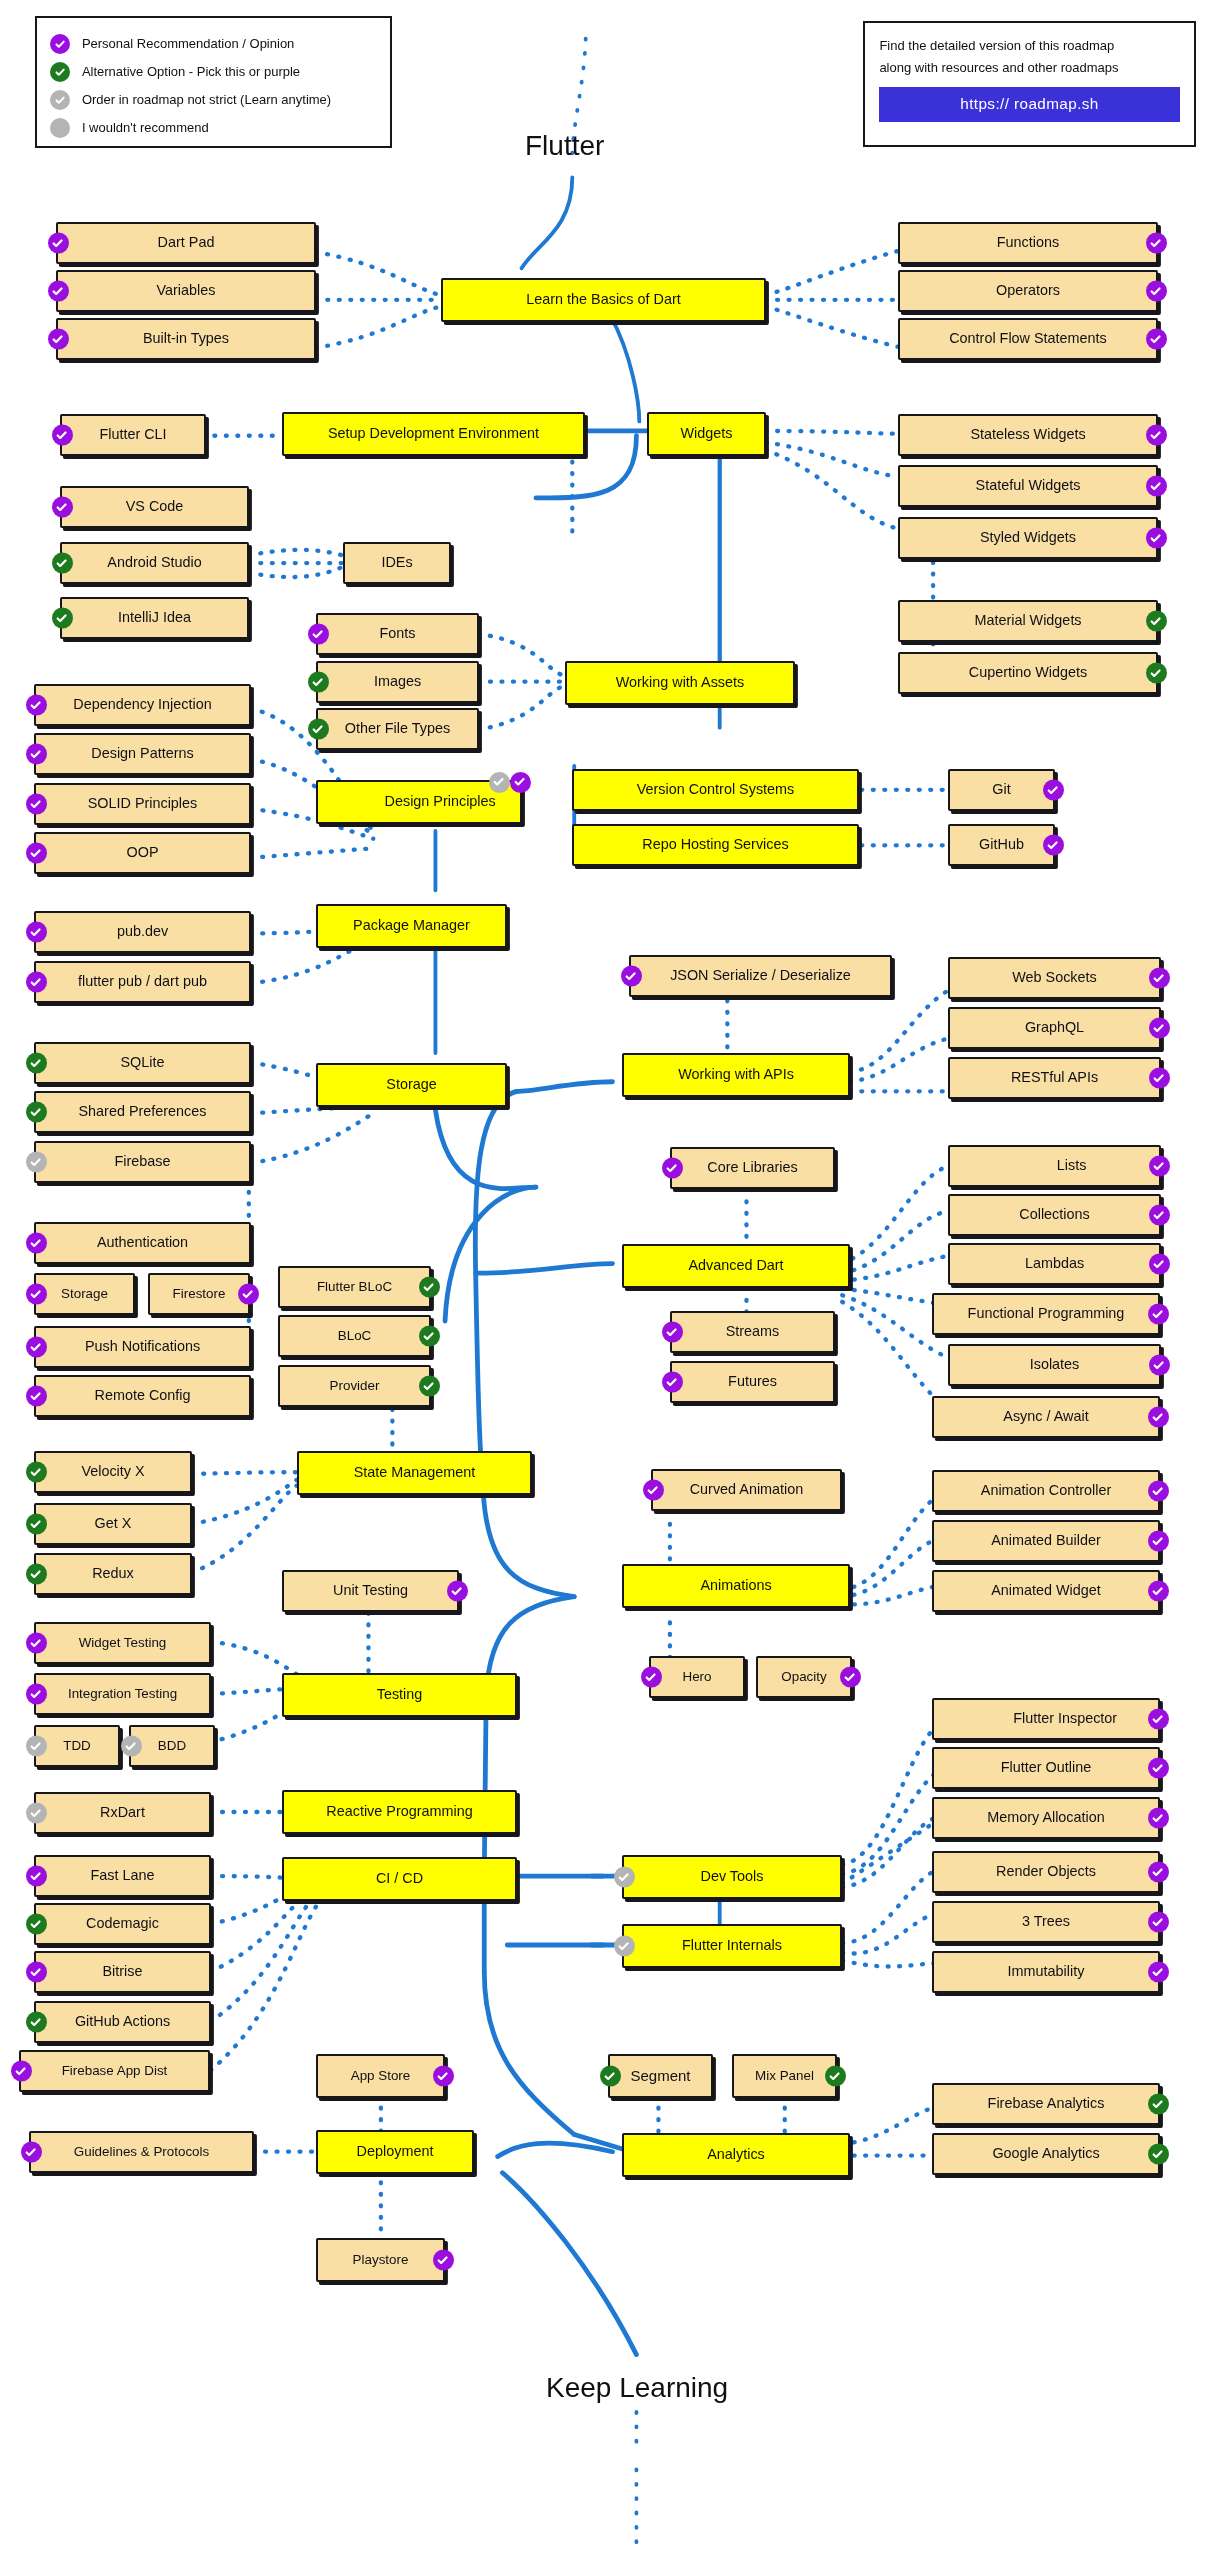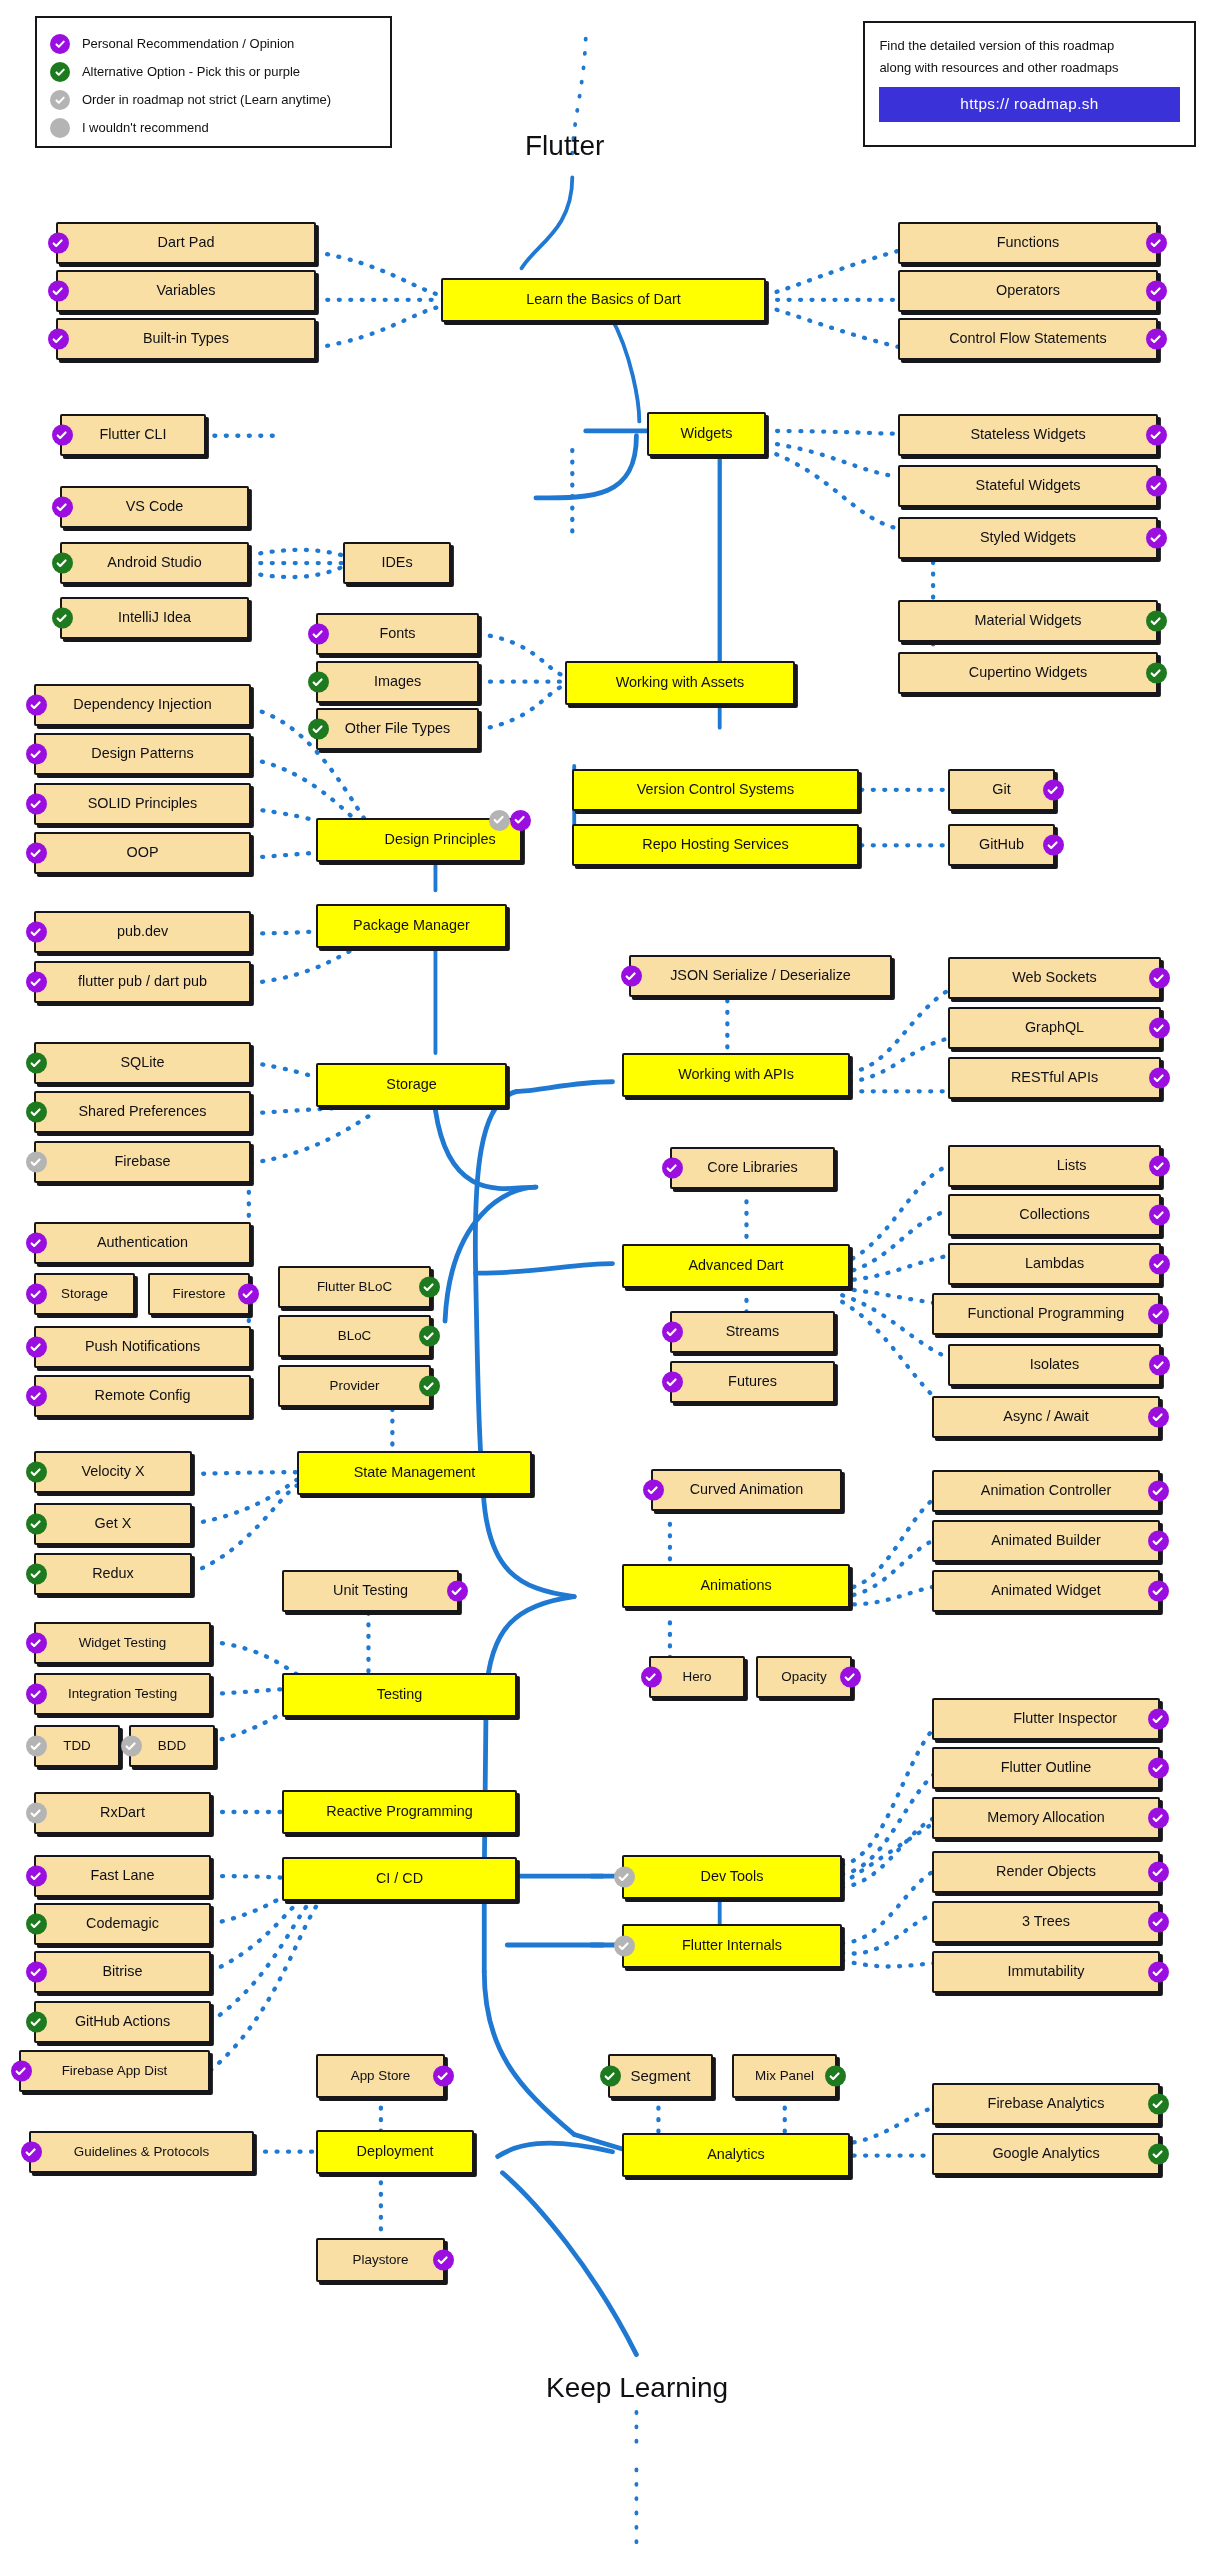--- a/index.html
+++ b/index.html
@@ -314,20 +314,23 @@
   </div>
   <div class="node" style="left:898px;top:318px;width:260px;height:42px;">
     <span class="badge purple b-right">
         <svg viewBox="0 0 16 16">
           <path d="M3.2 8.3l3 3 6.4-6.6" fill="none" stroke="#fff" stroke-width="2.6" stroke-linecap="round" stroke-linejoin="round"></path>
         </svg>
       </span>
     <span class="label">Control Flow Statements</span>
   </div>
 
+  <div class="node primary" style="left:282px;top:412px;width:303px;height:44px;">
+    <span class="label">Setup Development Environment</span>
+  </div>
   <div class="node" style="left:60px;top:414px;width:146px;height:42px;">
     <span class="badge purple b-left">
         <svg viewBox="0 0 16 16">
           <path d="M3.2 8.3l3 3 6.4-6.6" fill="none" stroke="#fff" stroke-width="2.6" stroke-linecap="round" stroke-linejoin="round"></path>
         </svg>
       </span>
     <span class="label">Flutter CLI</span>
   </div>
   <div class="node" style="left:60px;top:486px;width:189px;height:42px;">
     <span class="badge purple b-left">
@@ -445,21 +448,21 @@
   </div>
   <div class="node" style="left:948px;top:824px;width:107px;height:42px;">
     <span class="badge purple b-right">
         <svg viewBox="0 0 16 16">
           <path d="M3.2 8.3l3 3 6.4-6.6" fill="none" stroke="#fff" stroke-width="2.6" stroke-linecap="round" stroke-linejoin="round"></path>
         </svg>
       </span>
     <span class="label">GitHub</span>
   </div>
 
-  <div class="node primary" style="left:316px;top:818px;width:206px;height:44px;padding-left:48px;">
+  <div class="node primary" style="left:316px;top:780px;width:206px;height:44px;padding-left:48px;">
     <span class="badge gray b-tr2">
         <svg viewBox="0 0 16 16">
           <path d="M3.2 8.3l3 3 6.4-6.6" fill="none" stroke="#fff" stroke-width="2.6" stroke-linecap="round" stroke-linejoin="round"></path>
         </svg>
       </span>
     <span class="badge purple b-tr">
         <svg viewBox="0 0 16 16">
           <path d="M3.2 8.3l3 3 6.4-6.6" fill="none" stroke="#fff" stroke-width="2.6" stroke-linecap="round" stroke-linejoin="round"></path>
         </svg>
       </span>

